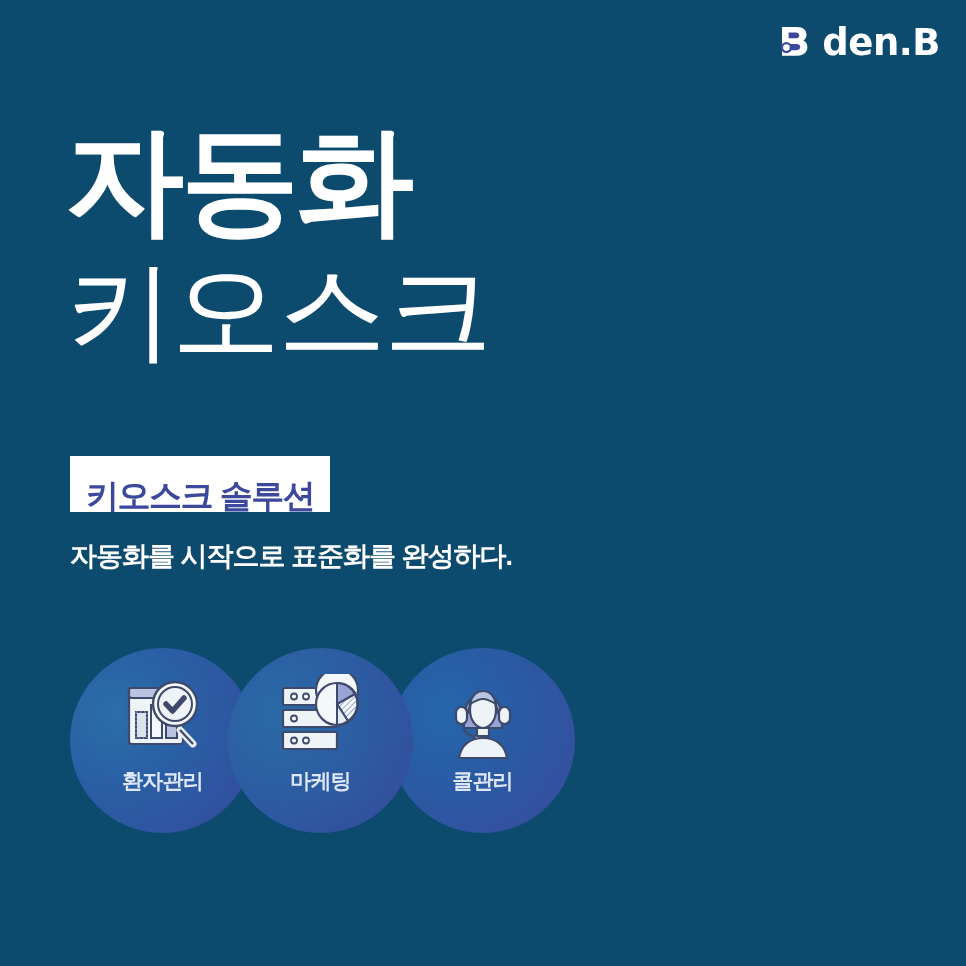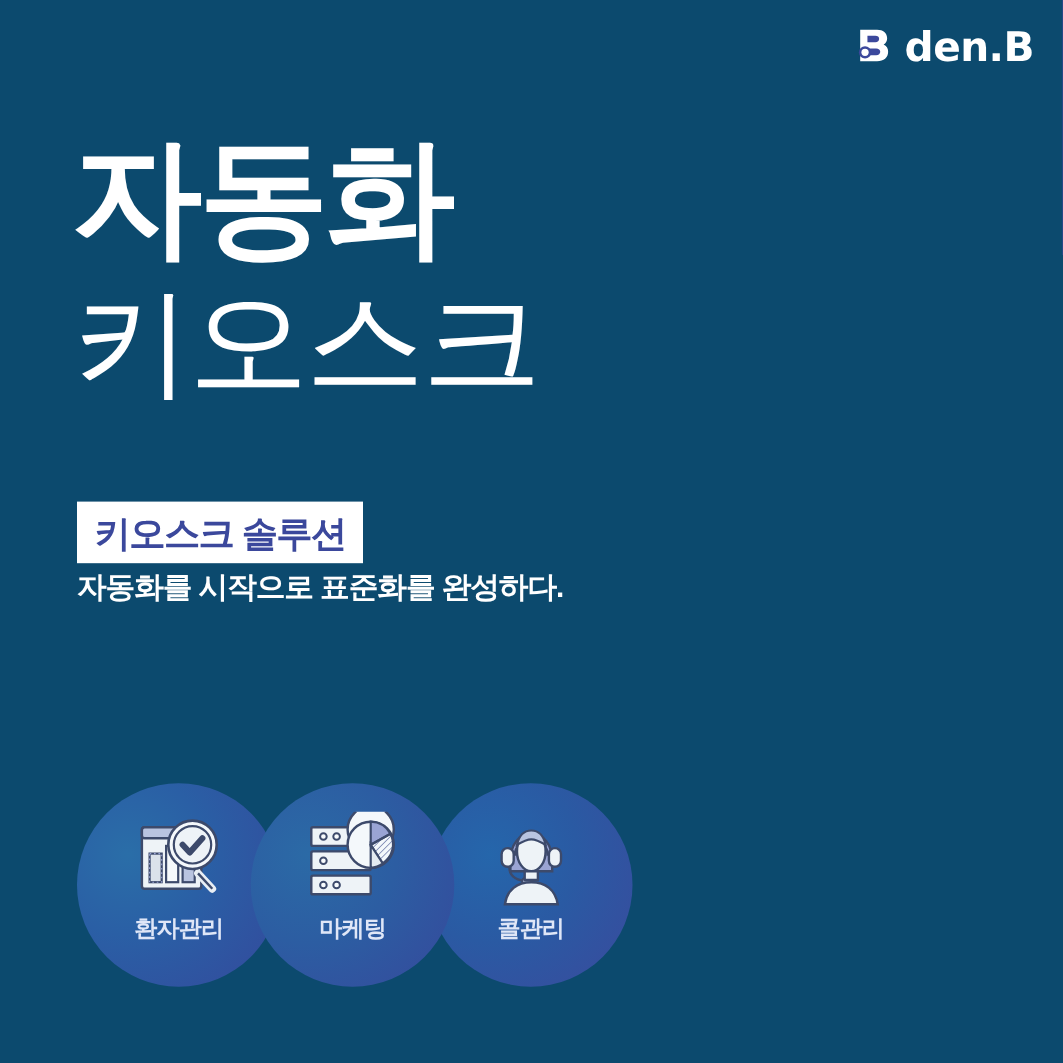--- a/index.html
+++ b/index.html
@@ -66,53 +66,53 @@
     margin: 8px 0 0 0;
     white-space: nowrap;
   }
 
   
   .badge {
     position: absolute;
     left: 70px;
     top: 456px;
     height: 56px;
-    padding: 12px 16px;
+    padding: 0 16px;
     background: #ffffff;
     display: flex;
-    align-items: center;
+    align-items: flex-end;
     box-sizing: border-box;
   }
   .badge-text {
     color: #3b489c;
     font-size: 33px;
     font-weight: 800;
     letter-spacing: -1.5px;
     line-height: 1;
     white-space: nowrap;
   }
 
   
   .tagline {
     position: absolute;
     left: 70px;
-    top: 516px;
+    top: 538px;
     color: #ffffff;
     font-size: 27px;
     font-weight: 700;
     letter-spacing: -1px;
     margin: 0;
     white-space: nowrap;
   }
 
   
   .features {
     position: absolute;
     left: 70px;
-    top: 712px;
+    top: 648px;
     width: 520px;
     height: 200px;
   }
   .feature {
     position: absolute;
     top: 0;
     width: 185px;
     height: 185px;
     border-radius: 50%;
   }

